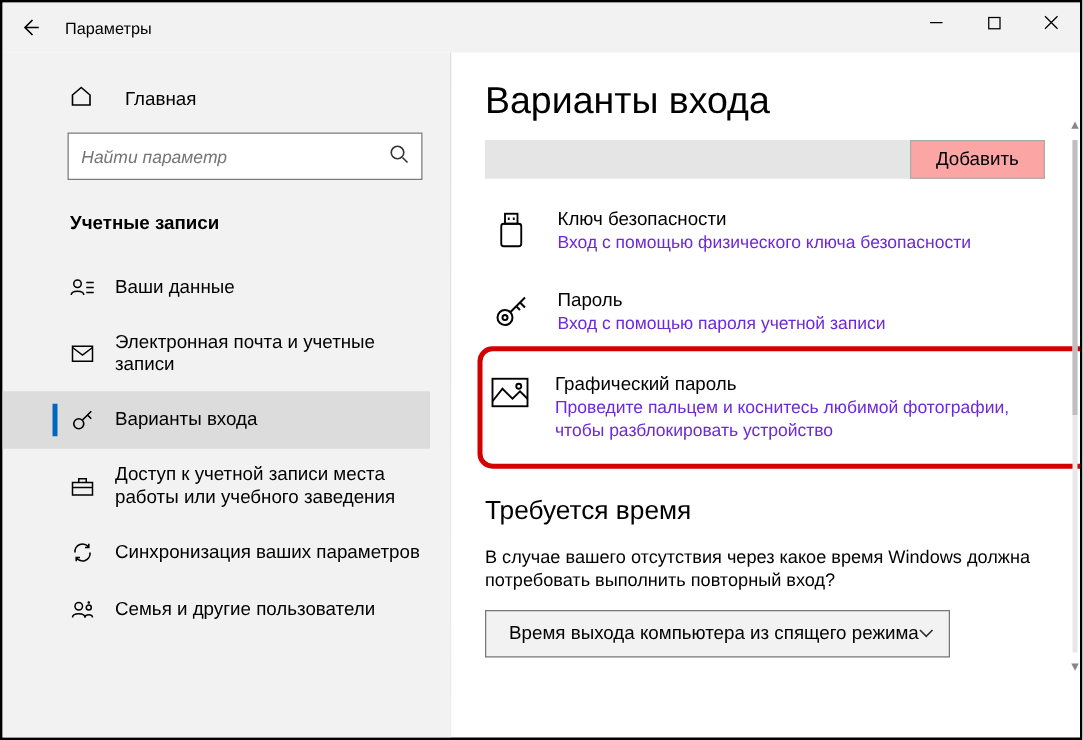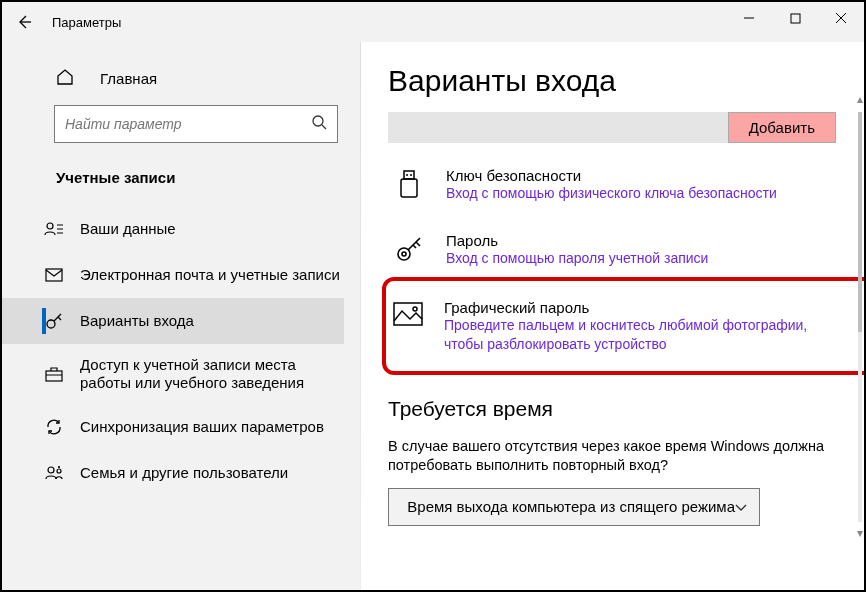--- a/index.html
+++ b/index.html
@@ -55,21 +55,21 @@
     flex: 1; border: none; outline: none; font-size: 14px; font-style: italic;
     color: #0f766e; background: transparent;
   }
   .search-box .sicon { color: #333; }
   .section-title {
     font-size: 15px; font-weight: 600; margin: 26px 0 20px 6px;
   }
   .nav { display: flex; flex-direction: column; margin-left: -48px; }
   .nav-item {
     display: flex; align-items: center; gap: 16px;
-    padding: 12px 0 12px 42px; font-size: 15px; cursor: pointer;
+    padding: 12px 0 12px 54px; font-size: 15px; cursor: pointer;
     position: relative; min-height: 46px;
   }
   .nav-item.active { background: #dcdcdc; }
   .nav-item.active::before {
     content: ""; position: absolute; left: 40px; top: 10px; bottom: 10px;
     width: 4px; background: #0067c0;
   }
   .nav-item .icon { width: 20px; display: flex; justify-content: center; color: #000; }
   .nav-item .label { flex: 1; line-height: 1.2; }
   .content {

